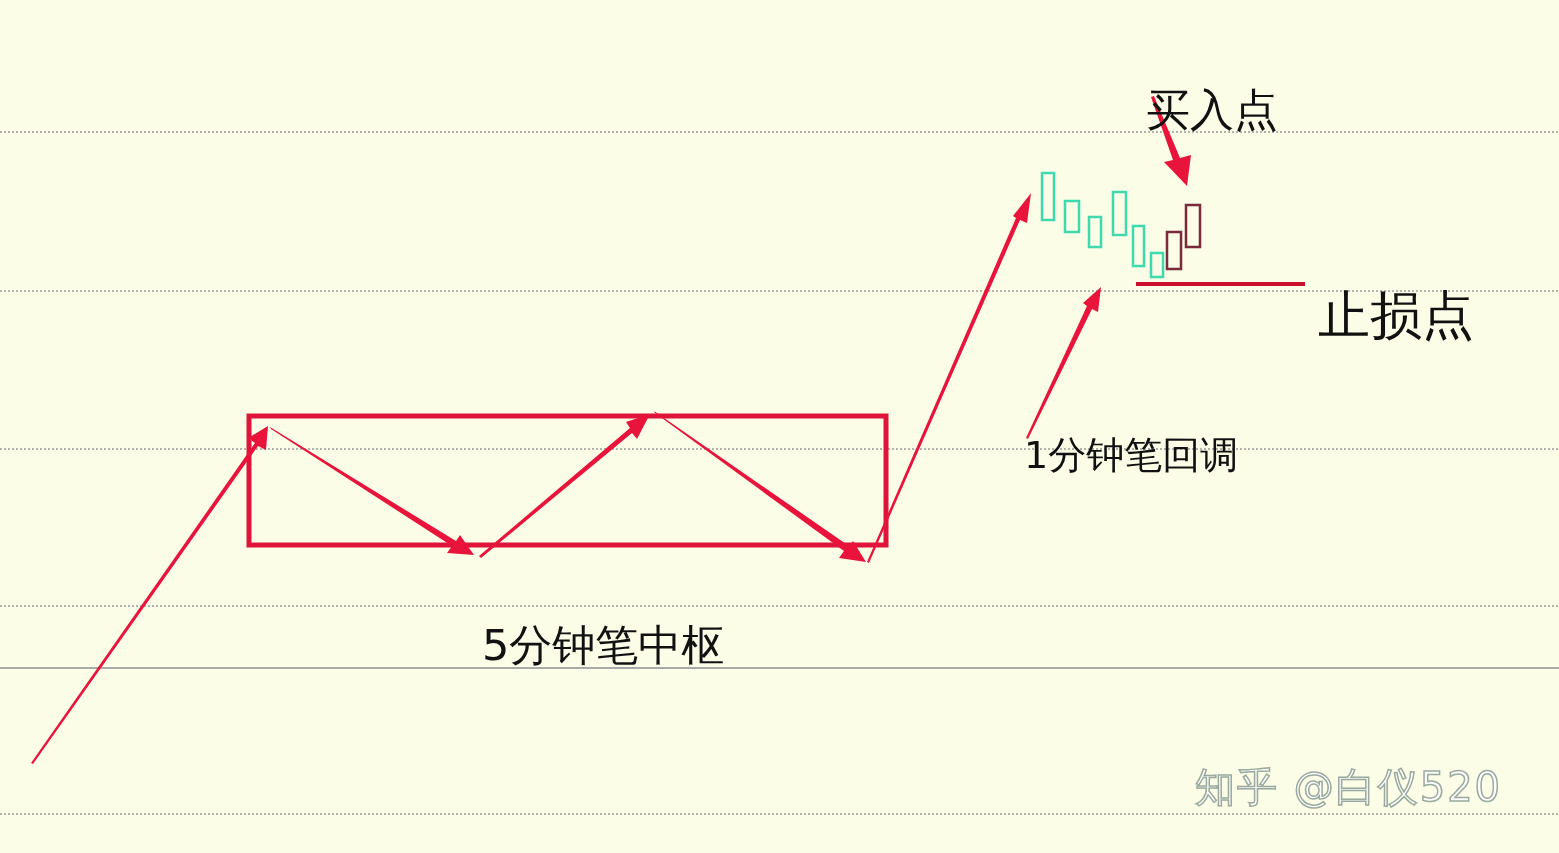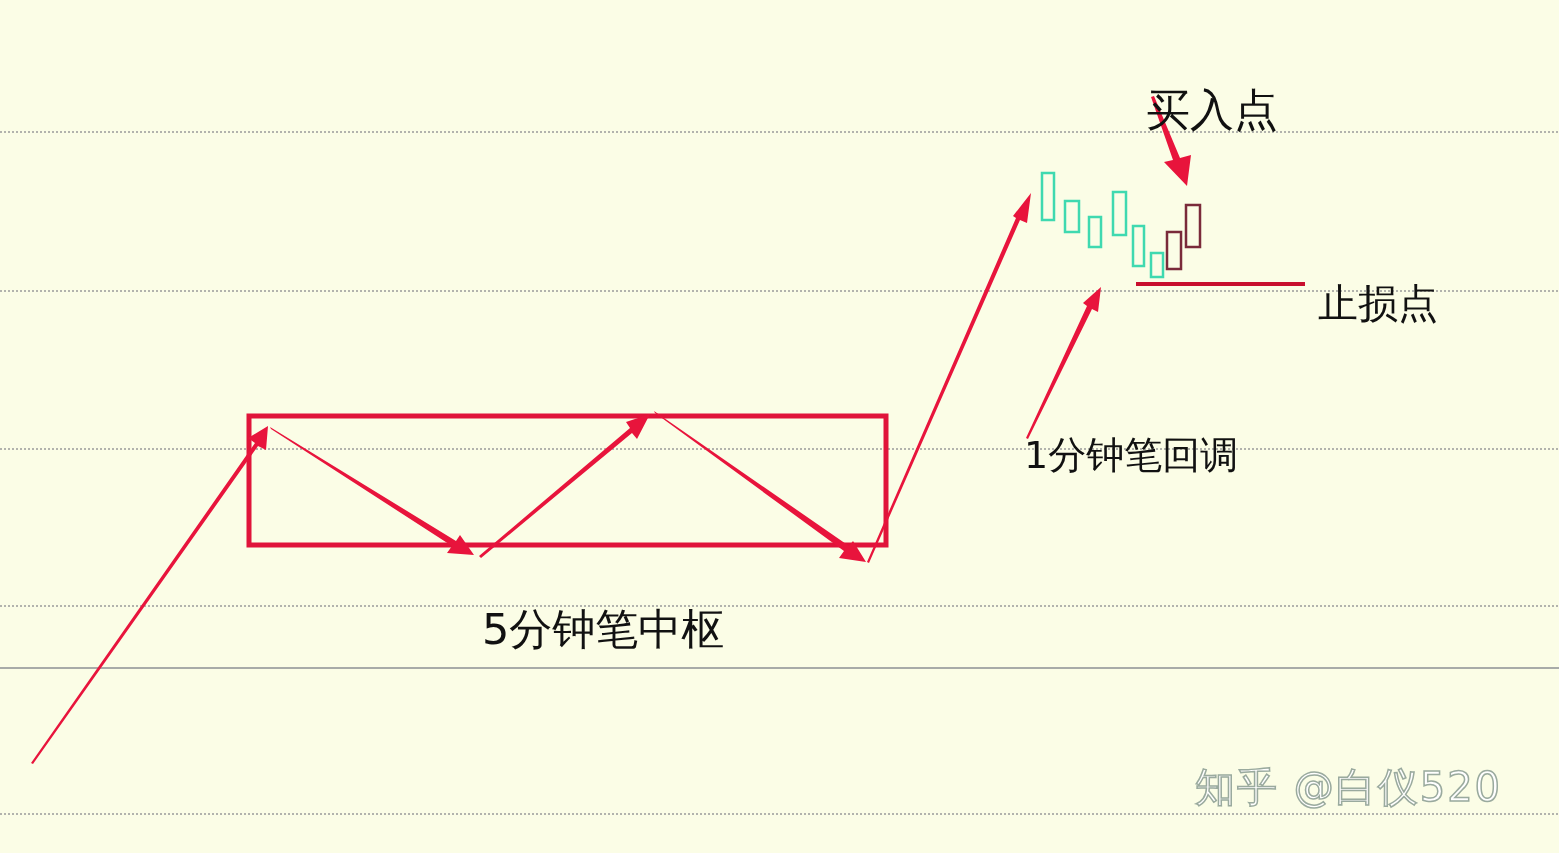--- a/index.html
+++ b/index.html
@@ -49,17 +49,17 @@
     <rect x="1133" y="226" width="11" height="40" stroke="#3fd9b0"></rect>
     <rect x="1151" y="253" width="12" height="24" stroke="#3fd9b0"></rect>
     <rect x="1167" y="232" width="14" height="37" stroke="#7a2a3a"></rect>
     <rect x="1186" y="205" width="14" height="42" stroke="#7a2a3a"></rect>
   </g>
 
   <line x1="1136" y1="284" x2="1305" y2="284" stroke="#c8102e" stroke-width="4"></line>
 </svg>
 
 <div class="label" style="left:1146px;top:52px;font-size:44px;margin-top:36px;">买入点</div>
-<div class="label" style="left:1318px;top:283px;font-size:40px;">止损点</div>
+<div class="label" style="left:1318px;top:289px;font-size:52px;">止损点</div>
 <div class="label" style="left:1024px;top:436px;font-size:38px;">1分钟笔回调</div>
-<div class="label" style="left:482px;top:608px;font-size:43px;">5分钟笔中枢</div>
+<div class="label" style="left:482px;top:624px;font-size:43px;">5分钟笔中枢</div>
 
 <div class="wm" style="left:1195px;top:767px;text-align:center;">知乎 @白仪520</div>
 
 </body></html>

